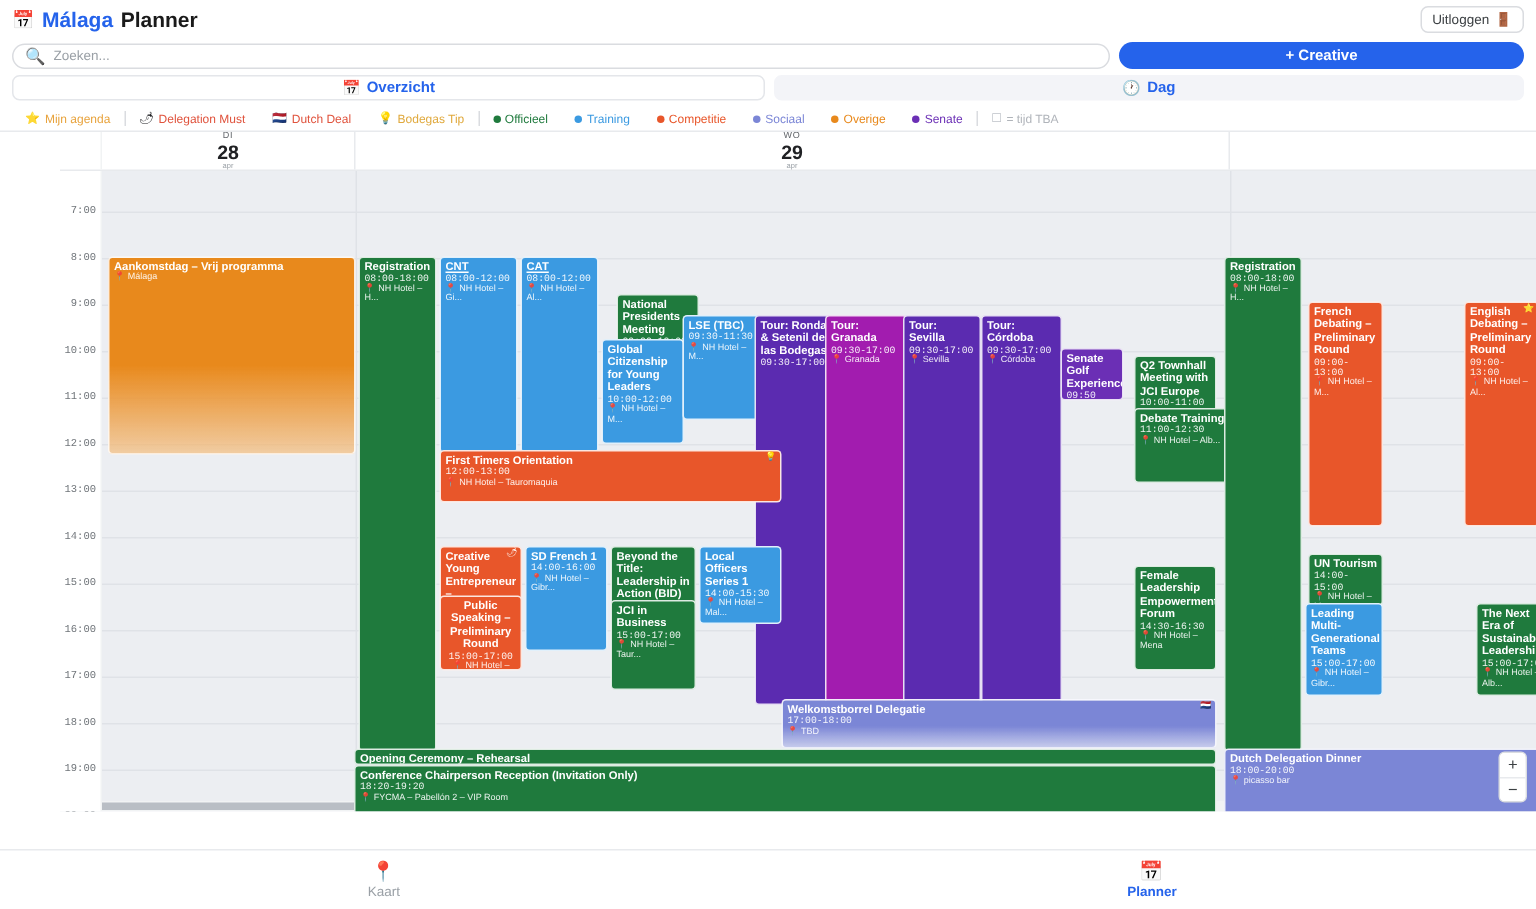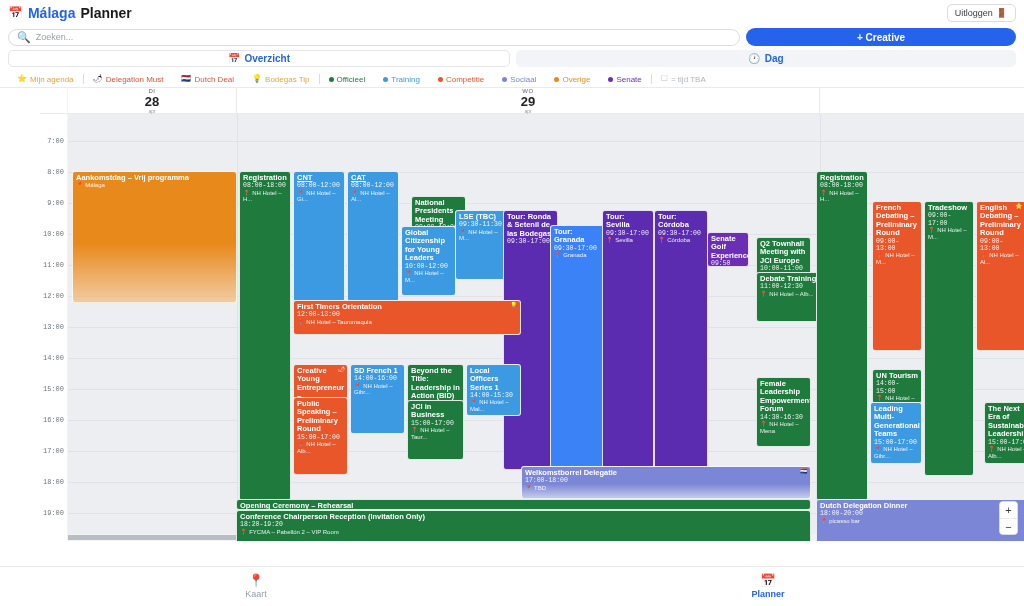--- a/index.html
+++ b/index.html
@@ -310,21 +310,21 @@
         </div>
         <div class="ev" style="left: 415px; top: 96px; width: 52px; height: 70px; background: rgb(59, 154, 225);">
           <span class="t">LSE (TBC)</span>
           <span class="h">09:30-11:30</span>
           <span class="l">📍 NH Hotel – M...</span>
         </div>
         <div class="ev" style="left: 463px; top: 96px; width: 55px; height: 260px; background: rgb(91, 43, 176);">
           <span class="t">Tour: Ronda &amp; Setenil de las Bodegas</span>
           <span class="h">09:30-17:00</span>
         </div>
-        <div class="ev" style="left: 510px; top: 111px; width: 55px; height: 260px; background: #3b82f6;">
+        <div class="ev" style="left: 510px; top: 96px; width: 55px; height: 260px; background: #a21caf;">
           <span class="t">Tour: Granada</span>
           <span class="h">09:30-17:00</span>
           <span class="l">📍 Granada</span>
         </div>
         <div class="ev" style="left: 614px; top: 96px; width: 54px; height: 260px; background: rgb(91, 43, 176);">
           <span class="t">Tour: Córdoba</span>
           <span class="h">09:30-17:00</span>
           <span class="l">📍 Córdoba</span>
         </div>
         <div class="ev" style="left: 562px; top: 96px; width: 52px; height: 260px; background: rgb(91, 43, 176);">
@@ -348,21 +348,21 @@
         <div class="ev" style="left: 253px; top: 186px; width: 228px; height: 35px; background: rgb(232, 86, 42);">
           <span class="t">First Timers Orientation</span>
           <span class="h">12:00-13:00</span>
           <span class="l">📍 NH Hotel – Tauromaquia</span>
           <span class="badge">💡</span>
         </div>
         <div class="ev" style="left: 253px; top: 250px; width: 55px; height: 45px; background: rgb(232, 86, 42);">
           <span class="t">Creative Young Entrepreneur – Preliminary Round</span>
           <span class="badge">🌶</span>
         </div>
-        <div class="ev" style="left: 253px; top: 283px; width: 55px; height: 78px; background: rgb(232, 86, 42);">
+        <div class="ev" style="left: 253px; top: 283px; width: 55px; height: 50px; background: rgb(232, 86, 42); text-align: center;">
           <span class="t">Public Speaking – Preliminary Round</span>
           <span class="h">15:00-17:00</span>
           <span class="l">📍 NH Hotel – Alb...</span>
         </div>
         <div class="ev" style="left: 310px; top: 250px; width: 55px; height: 70px; background: rgb(59, 154, 225);">
           <span class="t">SD French 1</span>
           <span class="h">14:00-16:00</span>
           <span class="l">📍 NH Hotel – Gibr...</span>
         </div>
         <div class="ev" style="left: 367px; top: 250px; width: 57px; height: 42px; background: rgb(31, 122, 61);">
@@ -400,25 +400,20 @@
         <div class="ev" style="left: 776px; top: 57px; width: 52px; height: 330px; background: rgb(31, 122, 61);">
           <span class="t">Registration</span>
           <span class="h">08:00-18:00</span>
           <span class="l">📍 NH Hotel – H...</span>
         </div>
         <div class="ev" style="left: 832px; top: 87px; width: 50px; height: 150px; background: rgb(232, 86, 42);">
           <span class="t">French Debating – Preliminary Round</span>
           <span class="h">09:00-13:00</span>
           <span class="l">📍 NH Hotel – M...</span>
         </div>
-        <div class="ev" style="left: 884px; top: 87px; width: 50px; height: 275px; background: rgb(31, 122, 61);">
-          <span class="t">Tradeshow</span>
-          <span class="h">09:00-17:00</span>
-          <span class="l">📍 NH Hotel – M...</span>
-        </div>
         <div class="ev" style="left: 936px; top: 87px; width: 50px; height: 150px; background: rgb(232, 86, 42);">
           <span class="t">English Debating – Preliminary Round</span>
           <span class="h">09:00-13:00</span>
           <span class="l">📍 NH Hotel – Al...</span>
           <span class="badge">⭐</span>
         </div>
         <div class="ev" style="left: 988px; top: 87px; width: 40px; height: 100px; background: rgb(232, 86, 42);">
           <span class="t">German Debating</span>
           <span class="h">09:00-12:00</span>
           <span class="l">📍 NH Hotel –</span>

